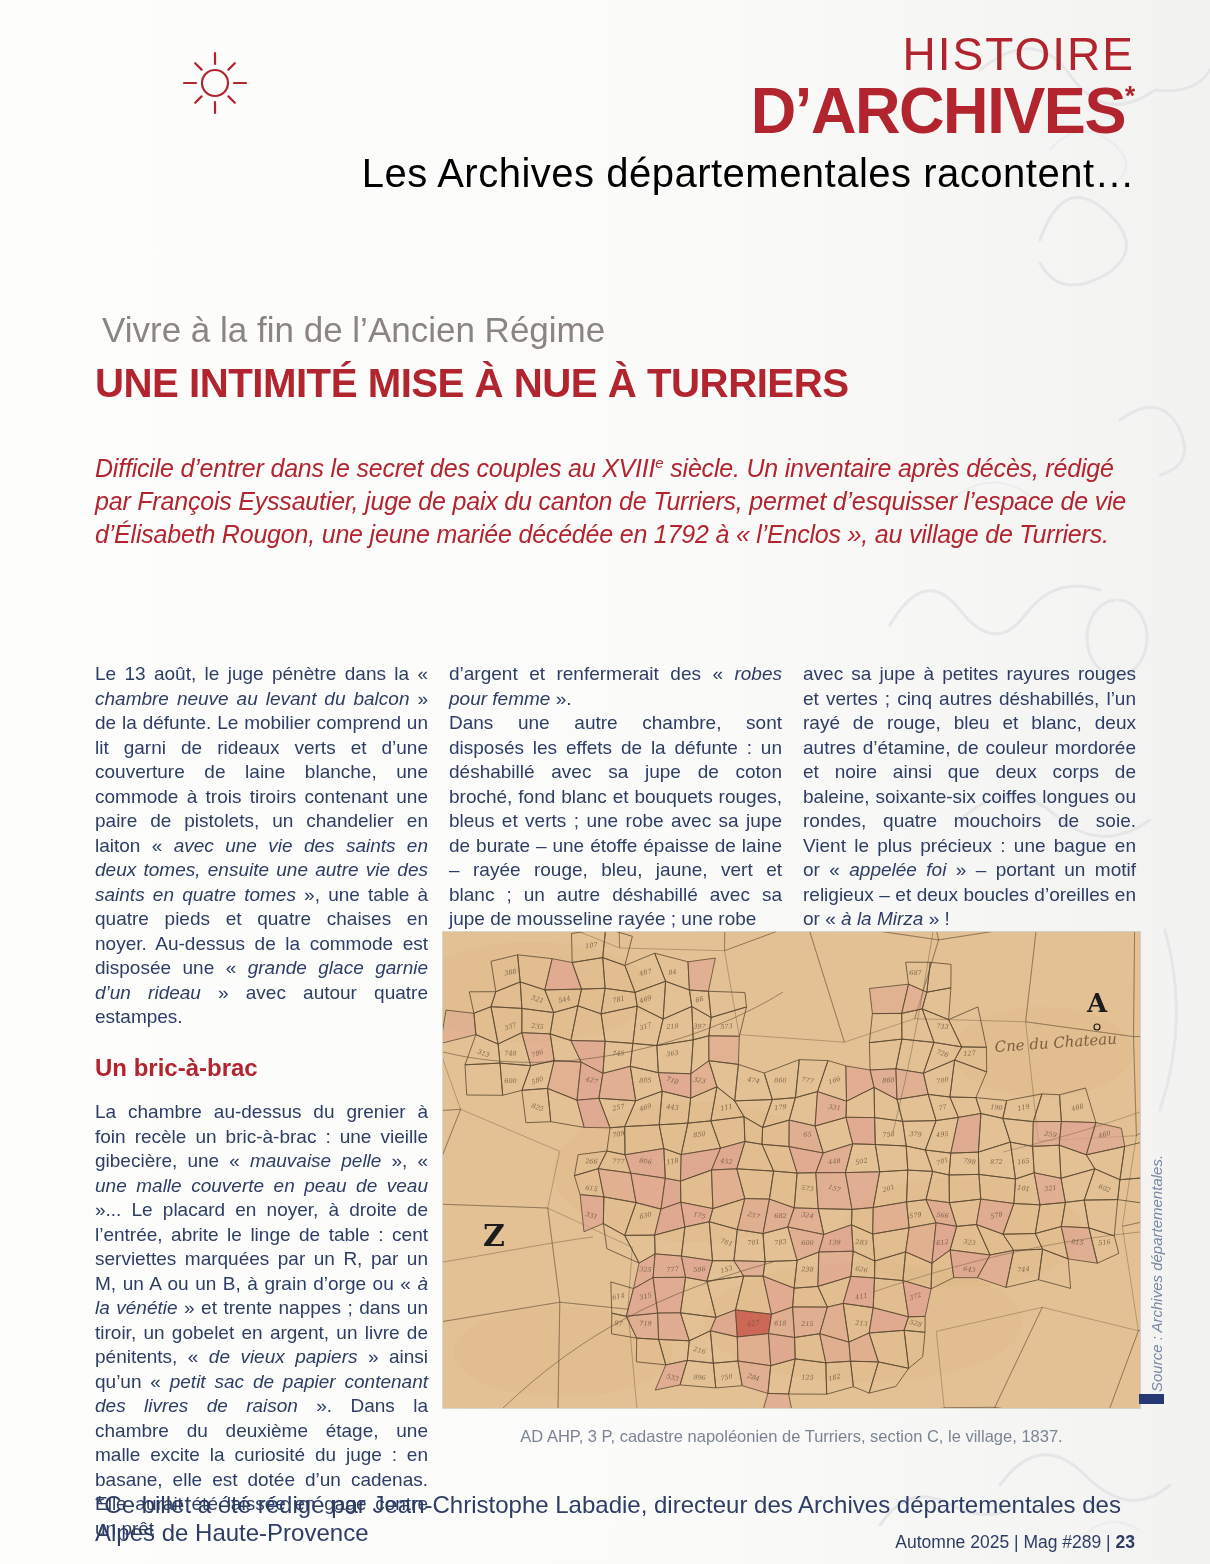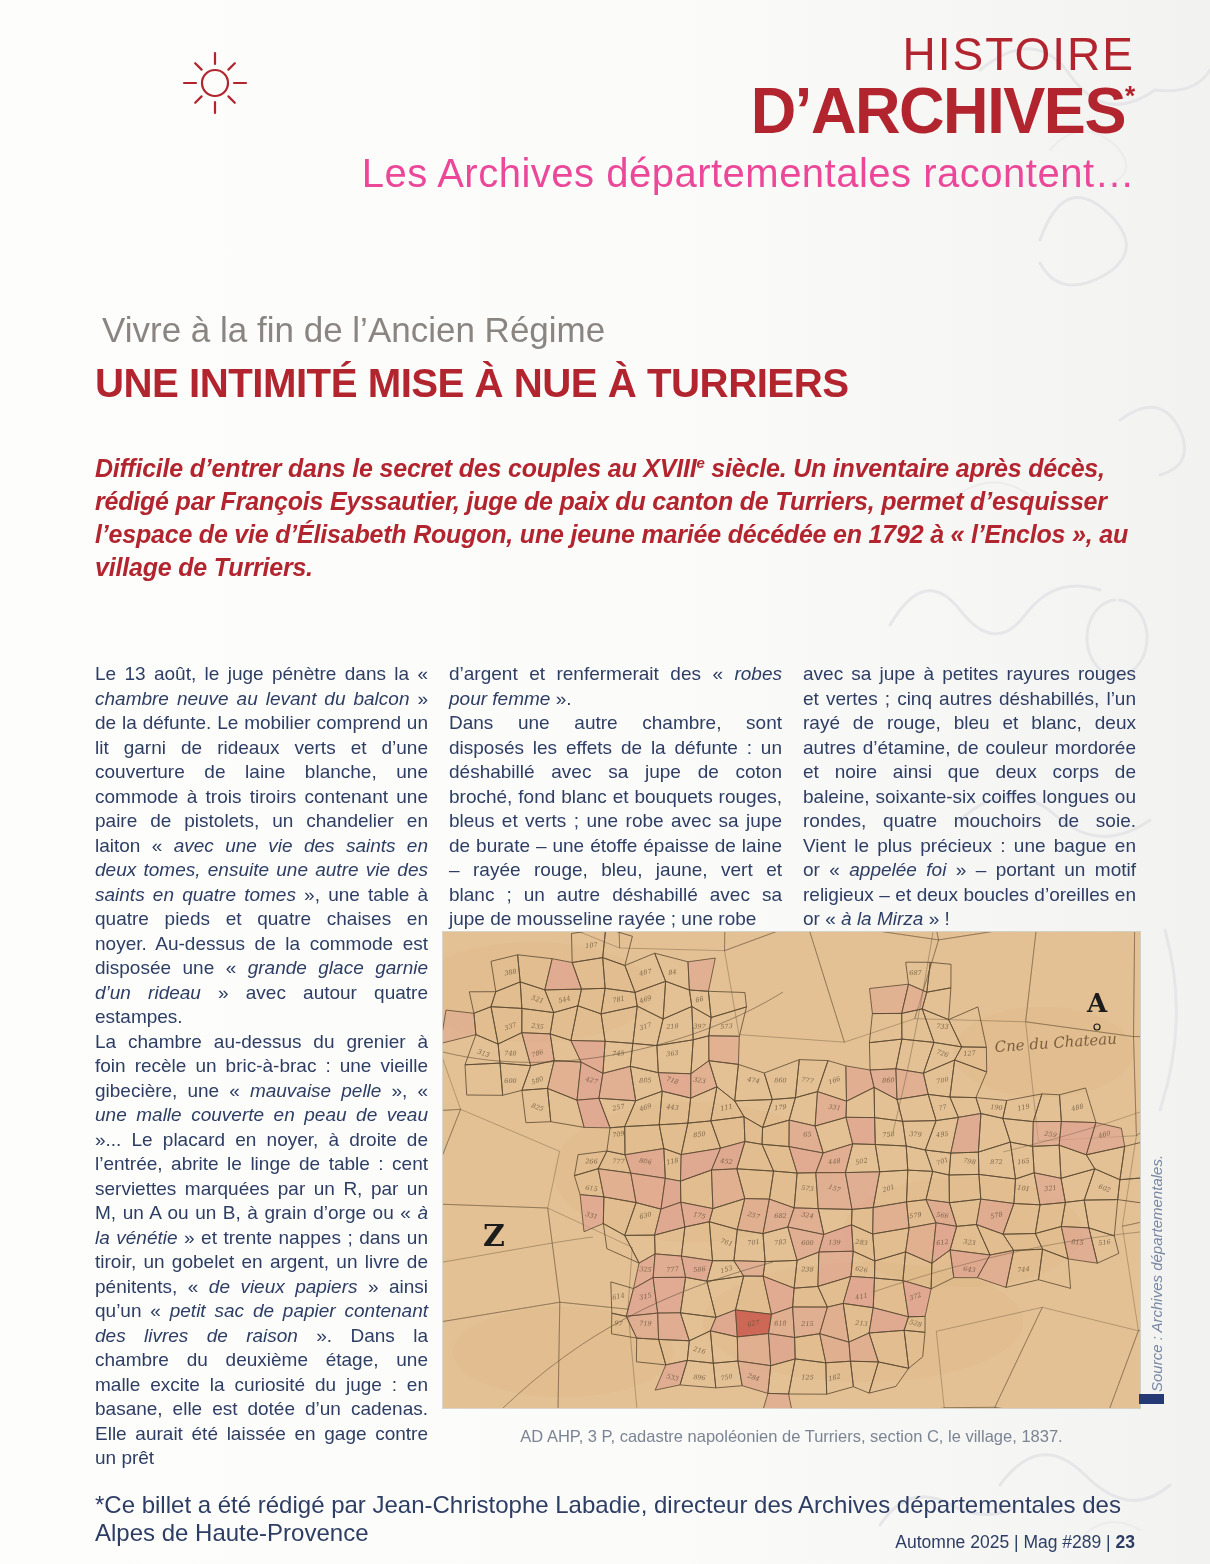--- a/index.html
+++ b/index.html
@@ -13,26 +13,26 @@
   }
   .bg-script { position:absolute; inset:0; z-index:0; }
   .layer { position:absolute; z-index:1; }
 
   
   .sun { position:absolute; left:180px; top:48px; color:#b2242e; }
   .masthead { position:absolute; right:75px; top:30px; text-align:right;margin-left:28px; }
   .kicker { font-size:46px; font-weight:300; color:#b2242e; letter-spacing:2px; line-height:1.05; }
   .main-title { font-size:65px; font-weight:700; color:#b2242e; letter-spacing:-1.5px; line-height:1.0; transform:scaleX(.97); transform-origin:right; }
   .main-title sup { font-size:27px; font-weight:700; vertical-align:28px; letter-spacing:0; }
-  .masthead-sub { font-size:40px; font-weight:300; color:#ec4899; margin-top:8px; letter-spacing:.5px; }
+  .masthead-sub { font-size:40px; font-weight:300; color:#000000; margin-top:8px; letter-spacing:.5px; }
 
   
   .surtitle { position:absolute; left:102px; top:310px; font-size:35px; color:#8a8580; font-weight:400; }
   .article-title { position:absolute; left:95px; top:360px; font-size:41px; font-weight:700; color:#b2242e; letter-spacing:-.5px; transform:scaleX(.98); transform-origin:left; }
-  .lede { position:absolute; left:95px; top:452px; width:1045px; font-size:25px; font-weight:700; font-style:italic; color:#b2242e; line-height:1.32; letter-spacing:-.2px; }
+  .lede { position:absolute; left:95px; top:452px; width:1045px; font-size:25px; font-weight:400; font-style:italic; color:#b2242e; line-height:1.32; letter-spacing:-.2px; }
   .lede sup { font-size:60%; }
 
   
   .col { position:absolute; top:662px; width:333px; font-size:19px; line-height:24.5px; text-align:justify; color:#2d3d63; z-index:1; }
   #col1 { left:95px; } #col2 { left:449px; } #col3 { left:803px; }
   .col p { margin:0; }
   .section-heading { color:#b2242e; font-size:24px; font-weight:700; margin:26px 0 20px 0; text-align:left; }
 
   
   .map-figure { position:absolute; left:443px; top:932px; width:697px; height:476px; z-index:2; background:#e3c194; box-shadow:0 0 0 1px rgba(120,95,60,.25); }
@@ -87,20 +87,21 @@
   <div class="main-title"><span>D’ARCHIVES</span><sup>*</sup></div>
   <div class="masthead-sub">Les Archives départementales racontent…</div>
 </div>
 
 <div class="surtitle layer">Vivre à la fin de l’Ancien Régime</div>
 <div class="article-title layer">UNE INTIMITÉ MISE À NUE À TURRIERS</div>
 <div class="lede layer"><span>Difficile d’entrer dans le secret des couples au XVIII</span><sup>e</sup><span> siècle. Un inventaire après décès, rédigé par François Eyssautier, juge de paix du canton de Turriers, permet d’esquisser l’espace de vie d’Élisabeth Rougon, une jeune mariée décédée en 1792 à « l’Enclos », au village de Turriers.</span></div>
 
 <div class="col" id="col1">
   <p><span>Le 13 août, le juge pénètre dans la « </span><i>chambre neuve au levant du balcon</i><span> » de la défunte. Le mobilier comprend un lit garni de rideaux verts et d’une couverture de laine blanche, une commode à trois tiroirs contenant une paire de pistolets, un chandelier en laiton « </span><i>avec une vie des saints en deux tomes, ensuite une autre vie des saints en quatre tomes</i><span> », une table à quatre pieds et quatre chaises en noyer. Au-dessus de la commode est disposée une « </span><i>grande glace garnie d’un rideau</i><span> » avec autour quatre estampes.</span></p>
+  <h3 class="section-heading">Un bric-à-brac</h3>
   <p><span>La chambre au-dessus du grenier à foin recèle un bric-à-brac : une vieille gibecière, une « </span><i>mauvaise pelle</i><span> », « </span><i>une malle couverte en peau de veau</i><span> »... Le placard en noyer, à droite de l’entrée, abrite le linge de table : cent serviettes marquées par un R, par un M, un A ou un B, à grain d’orge ou « </span><i>à la vénétie</i><span> » et trente nappes ; dans un tiroir, un gobelet en argent, un livre de pénitents, « </span><i>de vieux papiers</i><span> » ainsi qu’un « </span><i>petit sac de papier contenant des livres de raison</i><span> ». Dans la chambre du deuxième étage, une malle excite la curiosité du juge : en basane, elle est dotée d’un cadenas. Elle aurait été laissée en gage contre un prêt</span></p>
 </div>
 <div class="col" id="col2">
   <p><span>d’argent et renfermerait des « </span><i>robes pour femme</i><span> ».</span></p>
   <p><span>Dans une autre chambre, sont disposés les effets de la défunte : un déshabillé avec sa jupe de coton broché, fond blanc et bouquets rouges, bleus et verts ; une robe avec sa jupe de burate – une étoffe épaisse de laine – rayée rouge, bleu, jaune, vert et blanc ; un autre déshabillé avec sa jupe de mousseline rayée ; une robe</span></p>
 </div>
 <div class="col" id="col3">
   <p><span>avec sa jupe à petites rayures rouges et vertes ; cinq autres déshabillés, l’un rayé de rouge, bleu et blanc, deux autres d’étamine, de couleur mordorée et noire ainsi que deux corps de baleine, soixante-six coiffes longues ou rondes, quatre mouchoirs de soie. Vient le plus précieux : une bague en or « </span><i>appelée foi</i><span> » – portant un motif religieux – et deux boucles d’oreilles en or « </span><i>à la Mirza</i><span> » !</span></p>
 </div>
 

